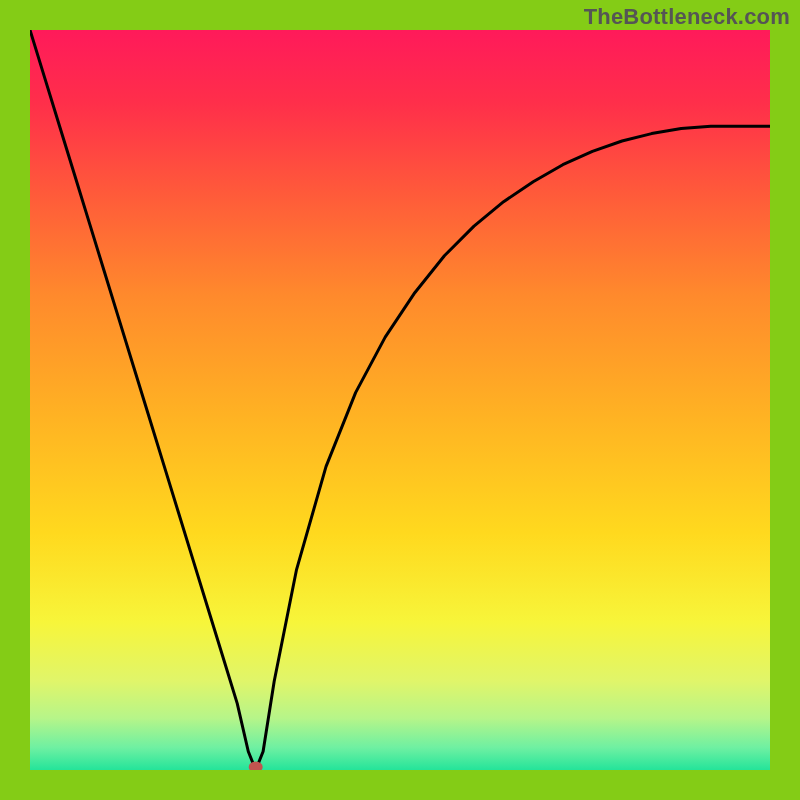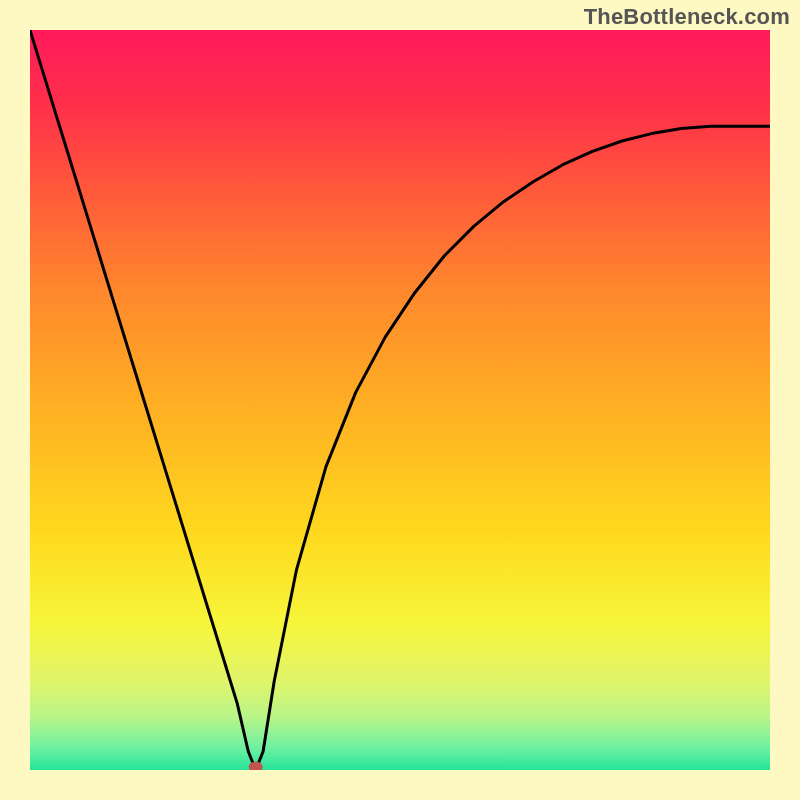--- a/index.html
+++ b/index.html
@@ -8,21 +8,21 @@
     width: 800px;
     height: 800px;
     overflow: hidden;
     background: #000;
     font-family: Arial, Helvetica, sans-serif;
   }
   .frame {
     position: relative;
     width: 800px;
     height: 800px;
-    background: #fef9c3;
+    background: #84cc16;
   }
   .watermark {
     position: absolute;
     top: 4px;
     right: 10px;
     color: #555;
     font-size: 22px;
     font-weight: 600;
     letter-spacing: 0.2px;
     z-index: 5;

